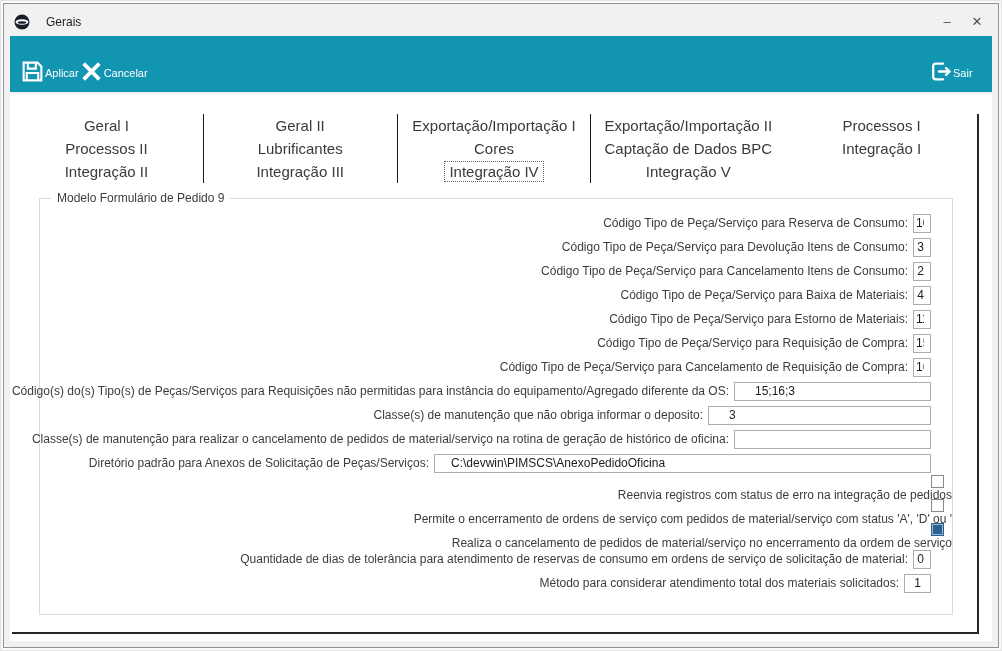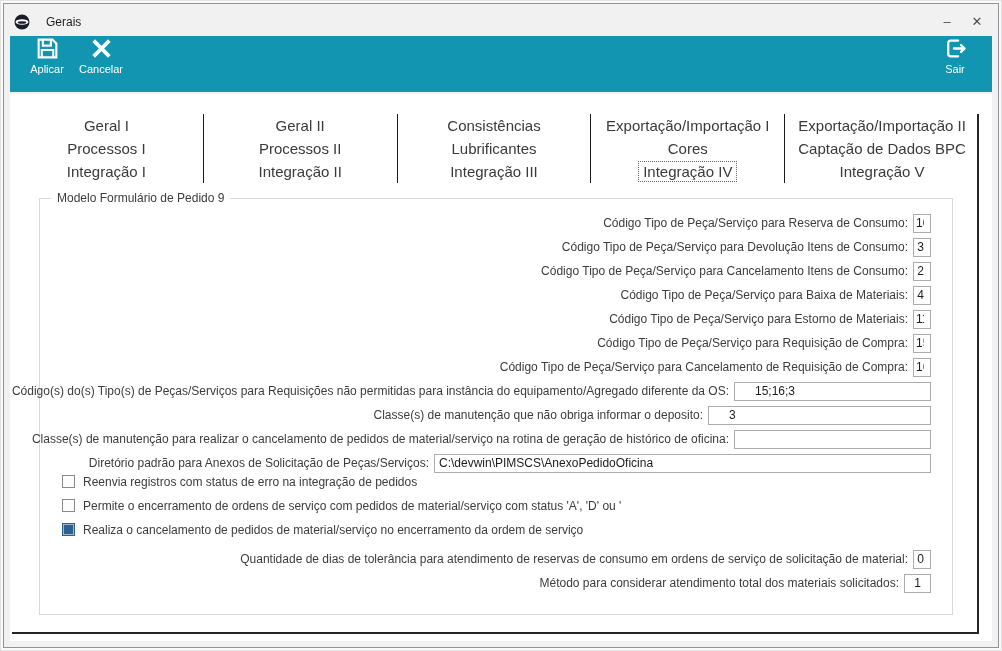--- a/index.html
+++ b/index.html
@@ -16,22 +16,22 @@
   
   .titlebar { height:24px; flex:none; display:flex; align-items:center; }
   .logo { width:18px; height:18px; margin-left:3px; flex:none; }
   .titlebar .title { font-size:12px; color:#1e1e1e; margin-left:15px; }
   .titlebar .spacer { flex:1; }
   .win-btn { width:30px; text-align:center; color:#4d4d4d; font-size:13px;
     line-height:22px; cursor:pointer; user-select:none; }
   
   .toolbar { height:56px; flex:none; margin-top:2px; background:var(--teal,#1295b1);
     display:flex; align-items:stretch; padding:0 10px; }
-  .tb-btn { display:flex; flex-direction:column; align-items:center;
-    padding-top:0; min-width:54px; color:#fff; cursor:pointer; }
+  .tb-btn { display:flex; flex-direction:row; align-items:center;
+    padding-top:15px; min-width:54px; color:#fff; cursor:pointer; }
   .tb-btn svg { width:25px; height:25px; flex:none; }
   .tb-btn .lbl { font-size:11px; margin-top:2px; white-space:nowrap; }
   .toolbar .spacer { flex:1; }
   
   .client { flex:1; background:#ffffff; margin-top:2px; position:relative; overflow:hidden; }
   .tab-grid { position:absolute; top:20px; left:0; width:969px;
     display:grid; grid-template-columns:repeat(5,1fr); grid-auto-rows:23px; }
   .tab-cell { display:flex; align-items:center; justify-content:center;
     font-size:15px; color:#3a3a3a; cursor:pointer; }
   .tab-cell.sep { border-right:1px solid #1a1a1a; }
@@ -45,22 +45,22 @@
     padding:0 6px; font-size:12px; color:#3c3c3c; }
   .gb-fields { position:absolute; inset:0; padding-top:12px; }
   .field-row { height:24px; display:flex; align-items:center;
     justify-content:flex-end; padding-right:21px; }
   .field-row .flabel { font-size:12px; color:#3c3c3c; margin-right:5px; white-space:nowrap; }
   input.tb { height:19px; border:1px solid #aaacb0; background:#fff;
     font:12px "Liberation Sans", sans-serif; color:#1c1c1c; padding:0 3px; }
   input.input-sm { width:18px; text-align:right; padding:0 6px 0 2px; }
   input.input-xs { width:27px; text-align:center; }
   input.input-md { width:223px; text-align:left; padding:0 20px; }
-  input.input-lg { width:497px; text-align:left; padding:0 4px; }
-  .check-row { height:24px; display:flex; align-items:flex-start; padding-left:22px; }
+  input.input-lg { width:497px; text-align:left; padding:0 16px; }
+  .check-row { height:24px; display:flex; align-items:flex-end; padding-left:22px;flex-direction:column; }
   .checkbox { width:13px; height:13px; border:1px solid #8a8a8a; background:#fdfdfd;
     margin-right:8px; flex:none; cursor:pointer; }
   .checkbox.checked { background:var(--check,#2b6191); border-color:#2b6191;
     box-shadow:inset 0 0 0 1px rgba(255,255,255,.55); }
   .check-row .flabel { font-size:12px; color:#3c3c3c; }
 </style>
 </head>
 <body>
 
 <div class="window">
@@ -105,23 +105,20 @@
 
     <div class="client">
       <div class="tab-grid">
           <div class="tab-cell sep">
             <span>Geral I</span>
           </div>
           <div class="tab-cell sep">
             <span>Geral II</span>
           </div>
           <div class="tab-cell sep">
-            <span>Consistências</span>
-          </div>
-          <div class="tab-cell sep">
             <span>Exportação/Importação I</span>
           </div>
           <div class="tab-cell">
             <span>Exportação/Importação II</span>
           </div>
           <div class="tab-cell sep">
             <span>Processos I</span>
           </div>
           <div class="tab-cell sep">
             <span>Processos II</span>

